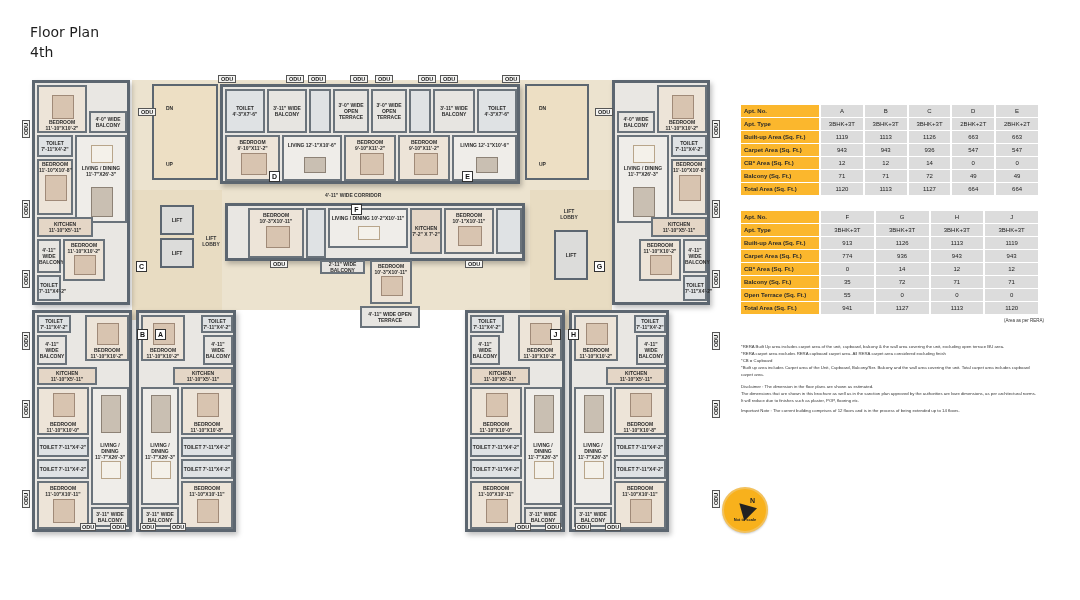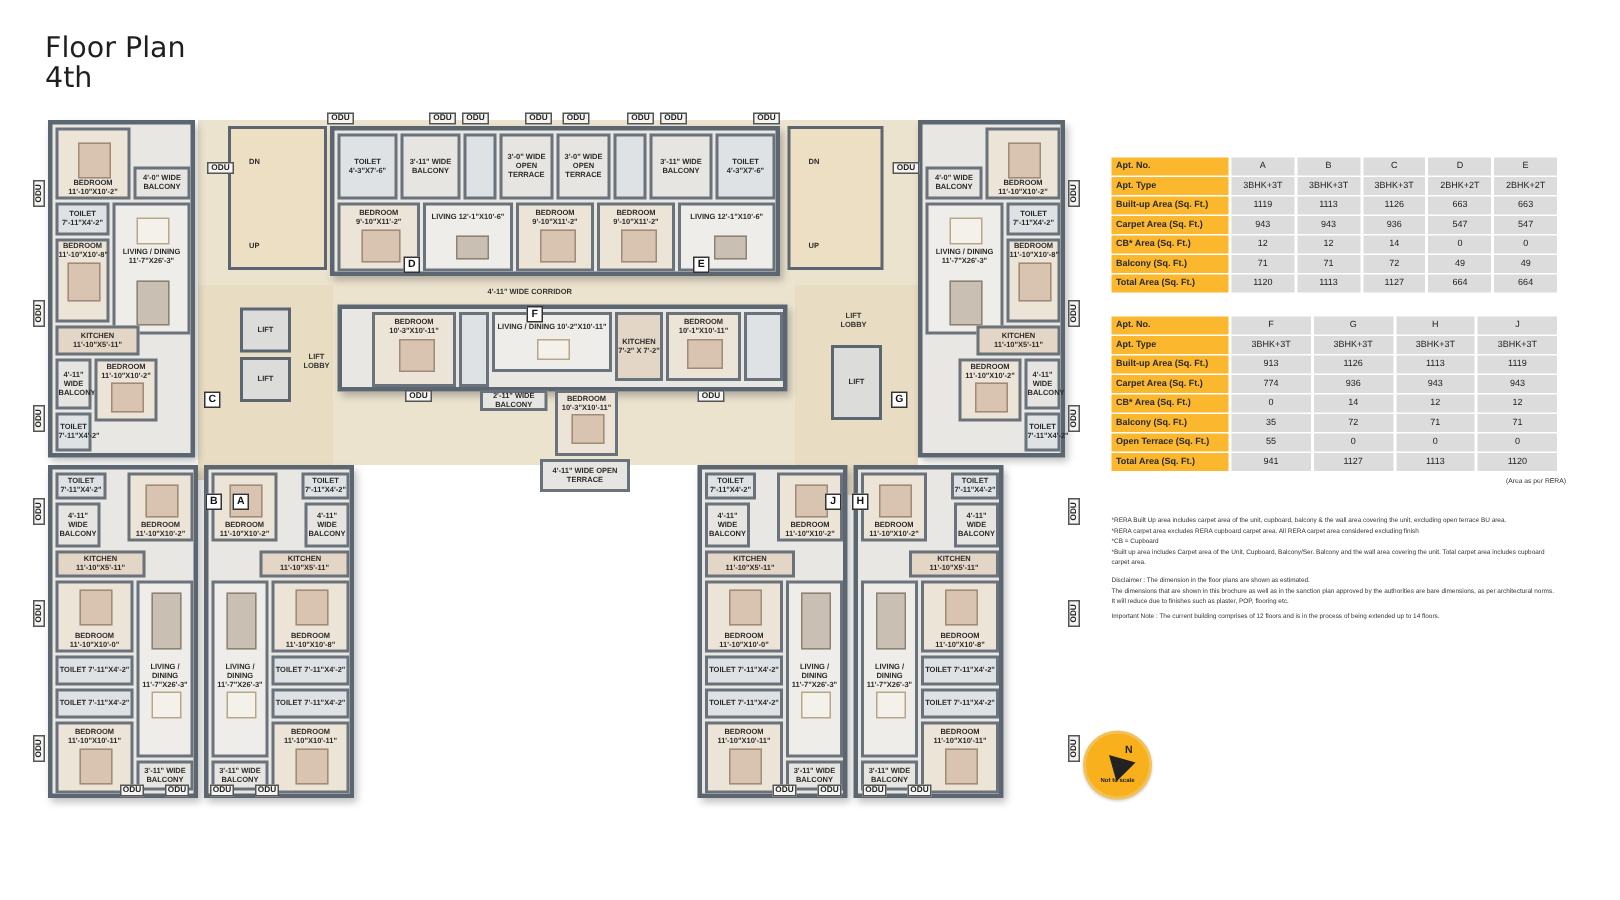--- a/index.html
+++ b/index.html
@@ -1,19 +1,19 @@
 <!DOCTYPE html>
 <html><head>
   <meta charset="utf-8">
   <style>
     * { box-sizing: border-box; margin: 0; padding: 0; }
     html, body { width: 1080px; height: 600px; background: #ffffff; overflow: hidden; }
     body { position: relative; font-family: "Liberation Sans", sans-serif; color: #222; }
 
-    .title { position: absolute; left: 30px; top: 22px; font-size: 19px; line-height: 20px; color: #1e1e1e; font-family: "DejaVu Sans", sans-serif; }
+    .title { position: absolute; left: 30px; top: 22px; font-size: 14px; line-height: 20px; color: #1e1e1e; font-family: "DejaVu Sans", sans-serif; }
 
     
     .plan { position: absolute; left: 20px; top: 70px; width: 700px; height: 465px; }
     .wing { position: absolute; background: #e9e7e3; border: 3px solid #5c6670; box-shadow: 2px 3px 5px rgba(0,0,0,0.25); }
     .core { position: absolute; background: #ece3cf; }
     .corridor { position: absolute; background: #e8dcc2; }
     .room { position: absolute; background: #f2f0ec; border: 2px solid #6a737b; }
     .room.bed { background: #ede4d8; }
     .room.liv { background: #efede9; }
     .room.kit { background: #e4d6c6; }

